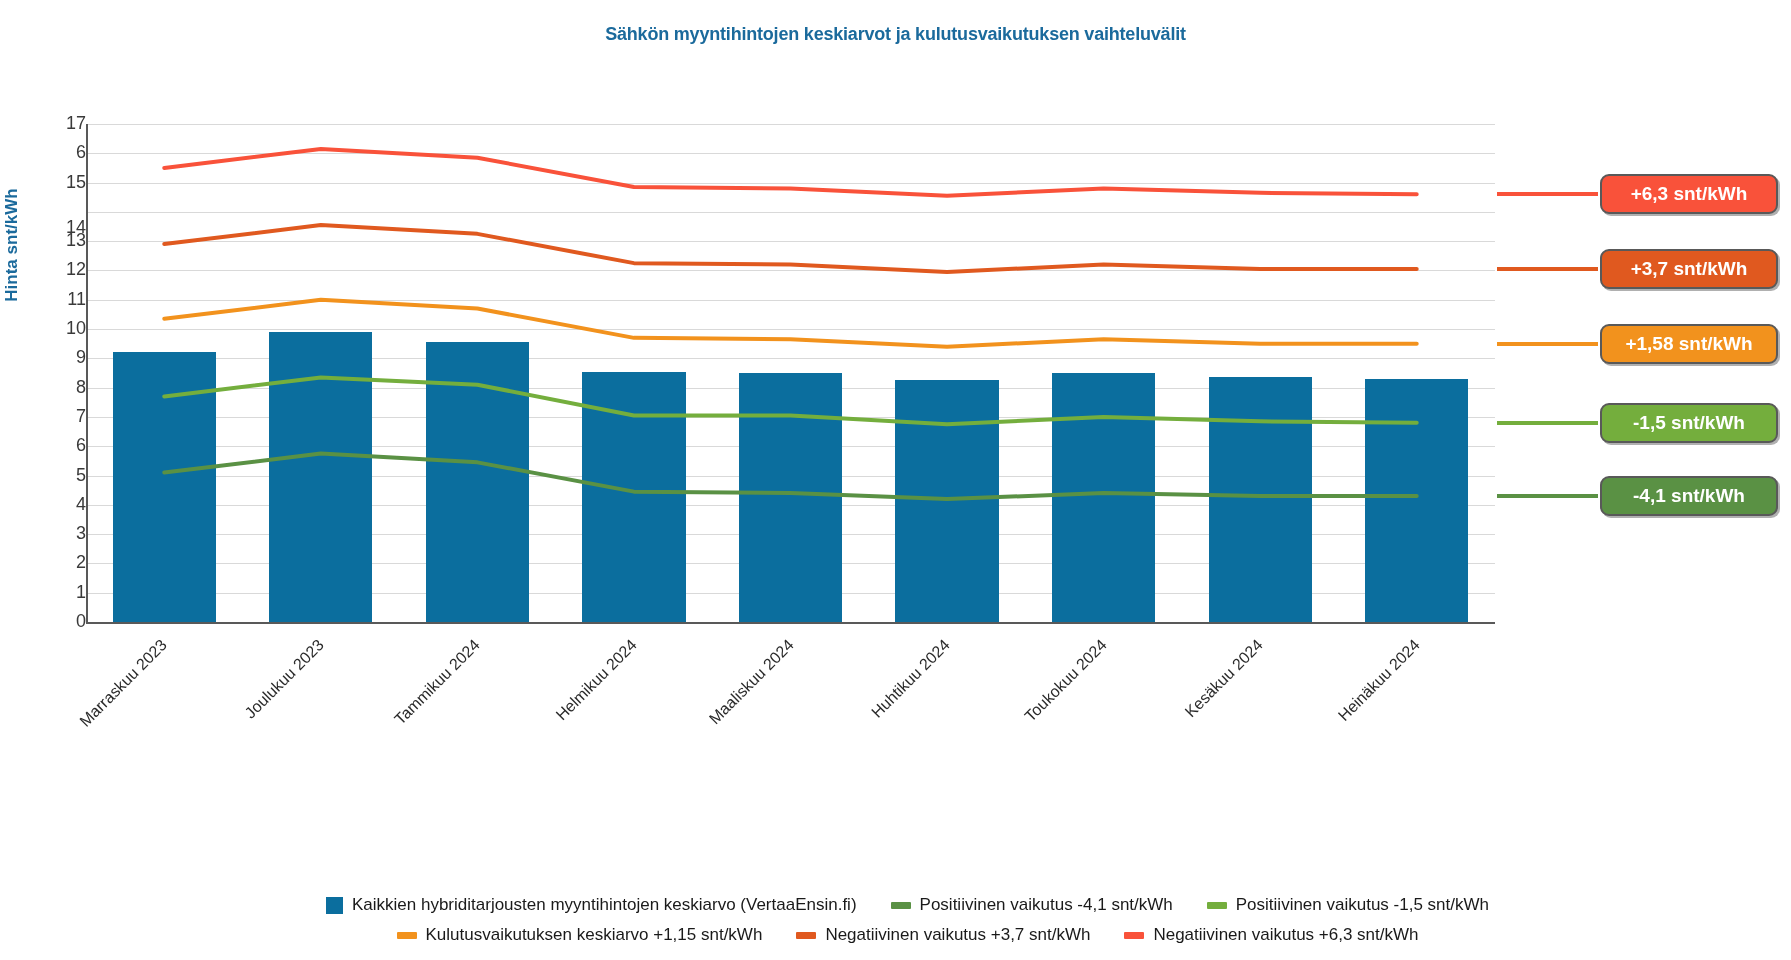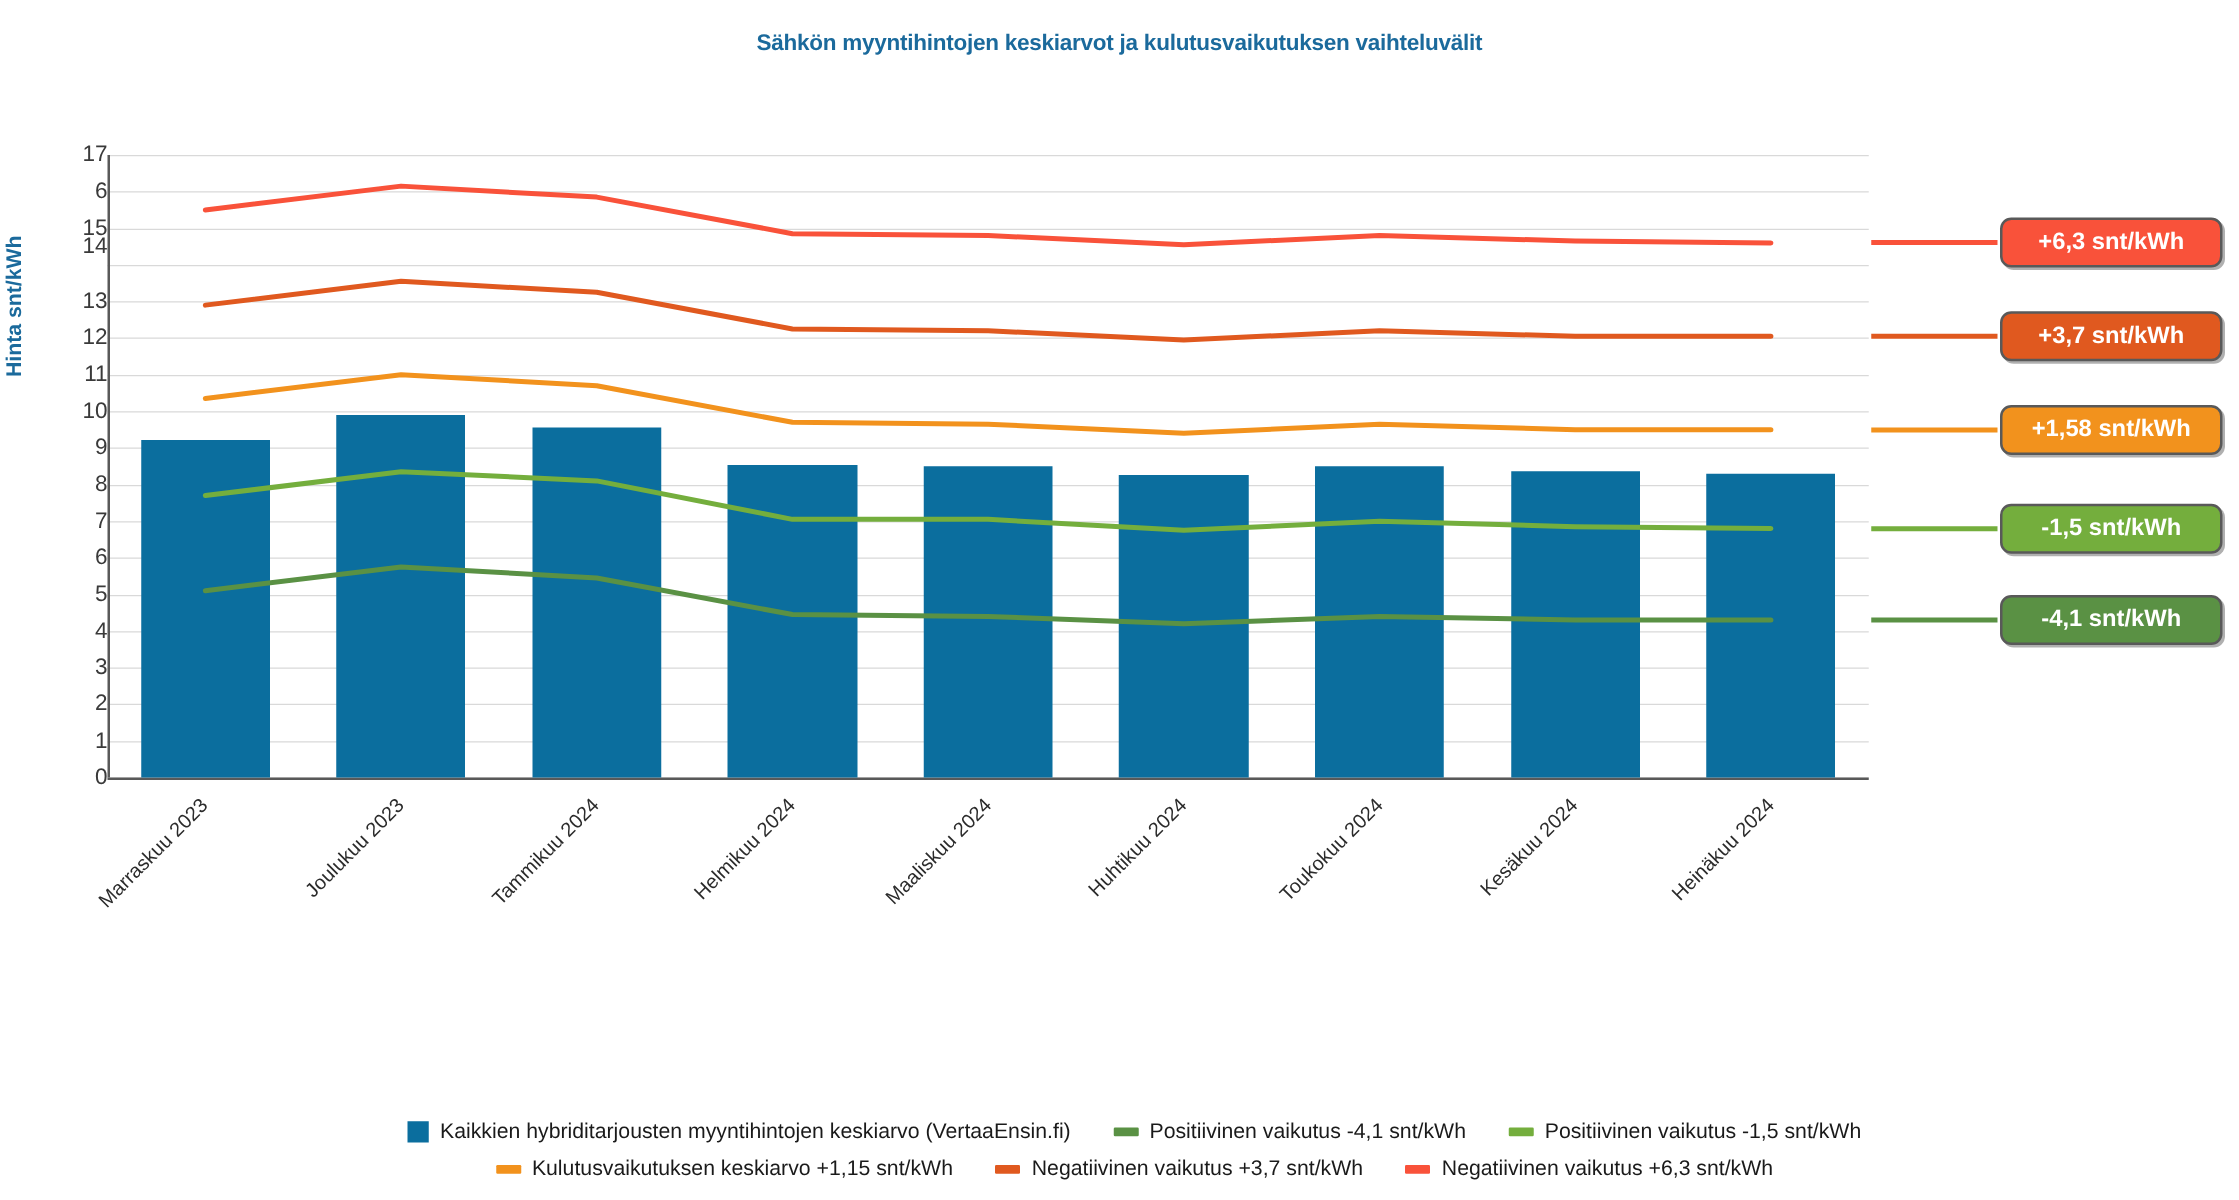--- a/index.html
+++ b/index.html
@@ -52,21 +52,21 @@
 <div id="chart-title">
   <div>Sähkön myyntihintojen keskiarvot ja kulutusvaikutuksen vaihteluvälit</div>
 </div>
 
 <div id="plot-wrap">
   <div id="ylabel">Hinta snt/kWh</div>
   <div id="yticks">
       <div class="ytick" style="top: 124px; text-align: right;">17</div>
       <div class="ytick" style="top: 153.294px;">6</div>
       <div class="ytick" style="top: 182.588px;">15</div>
-      <div class="ytick" style="top: 197px;">14</div>
+      <div class="ytick" style="top: 228px;">14</div>
       <div class="ytick" style="top: 241.176px;">13</div>
       <div class="ytick" style="top: 270.471px;">12</div>
       <div class="ytick" style="top: 299.765px;">11</div>
       <div class="ytick" style="top: 329.059px;">10</div>
       <div class="ytick" style="top: 358.353px;">9</div>
       <div class="ytick" style="top: 387.647px;">8</div>
       <div class="ytick" style="top: 416.941px;">7</div>
       <div class="ytick" style="top: 446.235px;">6</div>
       <div class="ytick" style="top: 475.529px;">5</div>
       <div class="ytick" style="top: 504.824px;">4</div>

